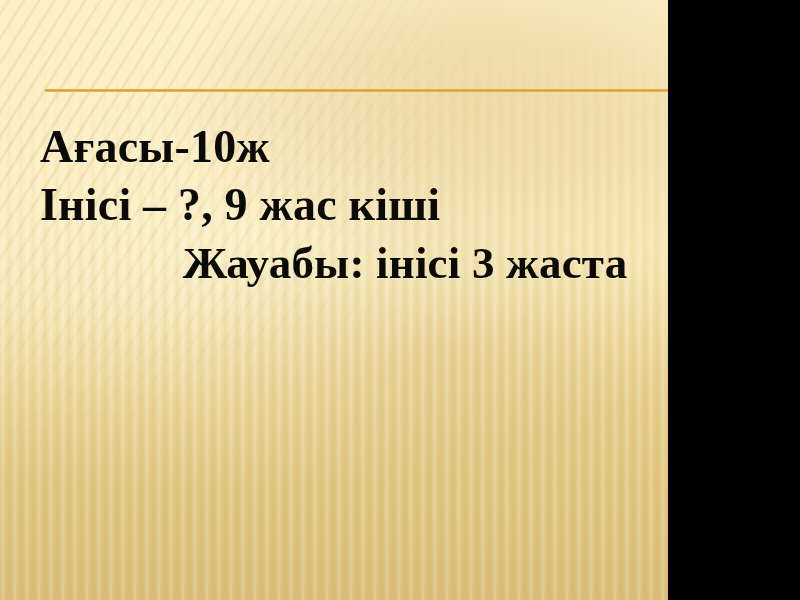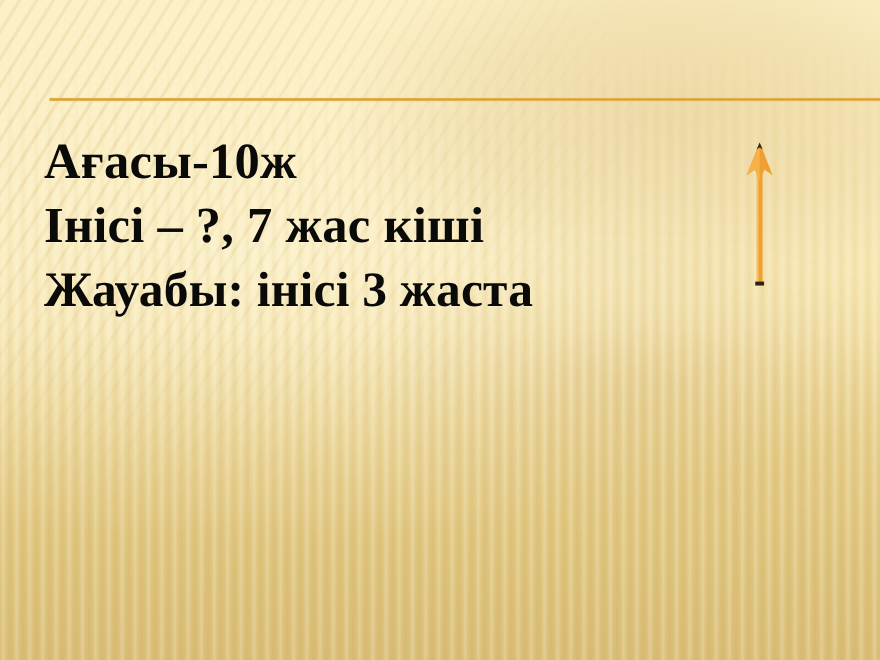--- a/index.html
+++ b/index.html
@@ -2,21 +2,21 @@
 <html><head>
 <meta charset="utf-8">
 <style>
   html, body {
     margin: 0;
     padding: 0;
     background: #000;
   }
   #slide {
     position: relative;
-    width: 800px;
+    width: 668px;
     height: 600px;
     overflow: hidden;
     font-family: "Liberation Serif", "DejaVu Serif", serif;
     background: #f7e9ba;
   }
 
   
   .bg-base {
     position: absolute;
     inset: 0;
@@ -115,21 +115,21 @@
   }
   .line {
     color: #0a0a08;
     font-size: 46px;
     font-weight: bold;
     line-height: 58px;
     white-space: nowrap;
     letter-spacing: 0.2px;
     text-shadow: 0 1px 0 rgba(255,250,225,0.35);
   }
-  .line.l4 { font-size: 45px; }
+  .line.l4 { font-size: 45px; text-align: center; }
 
   
   .arrow {
     position: absolute;
     left: 676px;
     top: 128px;
     width: 30px;
     height: 133px;
   }
   .arrow svg { display: block; }
@@ -144,21 +144,21 @@
   <div class="bg-blob"></div>
   <div class="bg-blob2"></div>
   <div class="bg-diag"></div>
   <div class="bg-vert"></div>
   <div class="bg-bottom"></div>
 
   <div class="rule"></div>
 
   <div class="textblock">
     <div class="line l1">Ағасы-10ж</div>
-    <div class="line l2">Інісі – ?, 7 жас кіші</div>
+    <div class="line l2">Інісі – ?, 9 жас кіші</div>
     <div class="line l4">Жауабы: інісі 3 жаста</div>
   </div>
 
   <div class="arrow">
     <svg width="30" height="133" viewBox="0 0 30 133" xmlns="http://www.w3.org/2000/svg">
 
       <rect x="12" y="30" width="5.2" height="100" fill="#f0a030"></rect>
       <rect x="12" y="30" width="1.6" height="100" fill="#f7be62"></rect>
 
       <rect x="10.6" y="128" width="8" height="3.6" fill="#2b2113"></rect>

